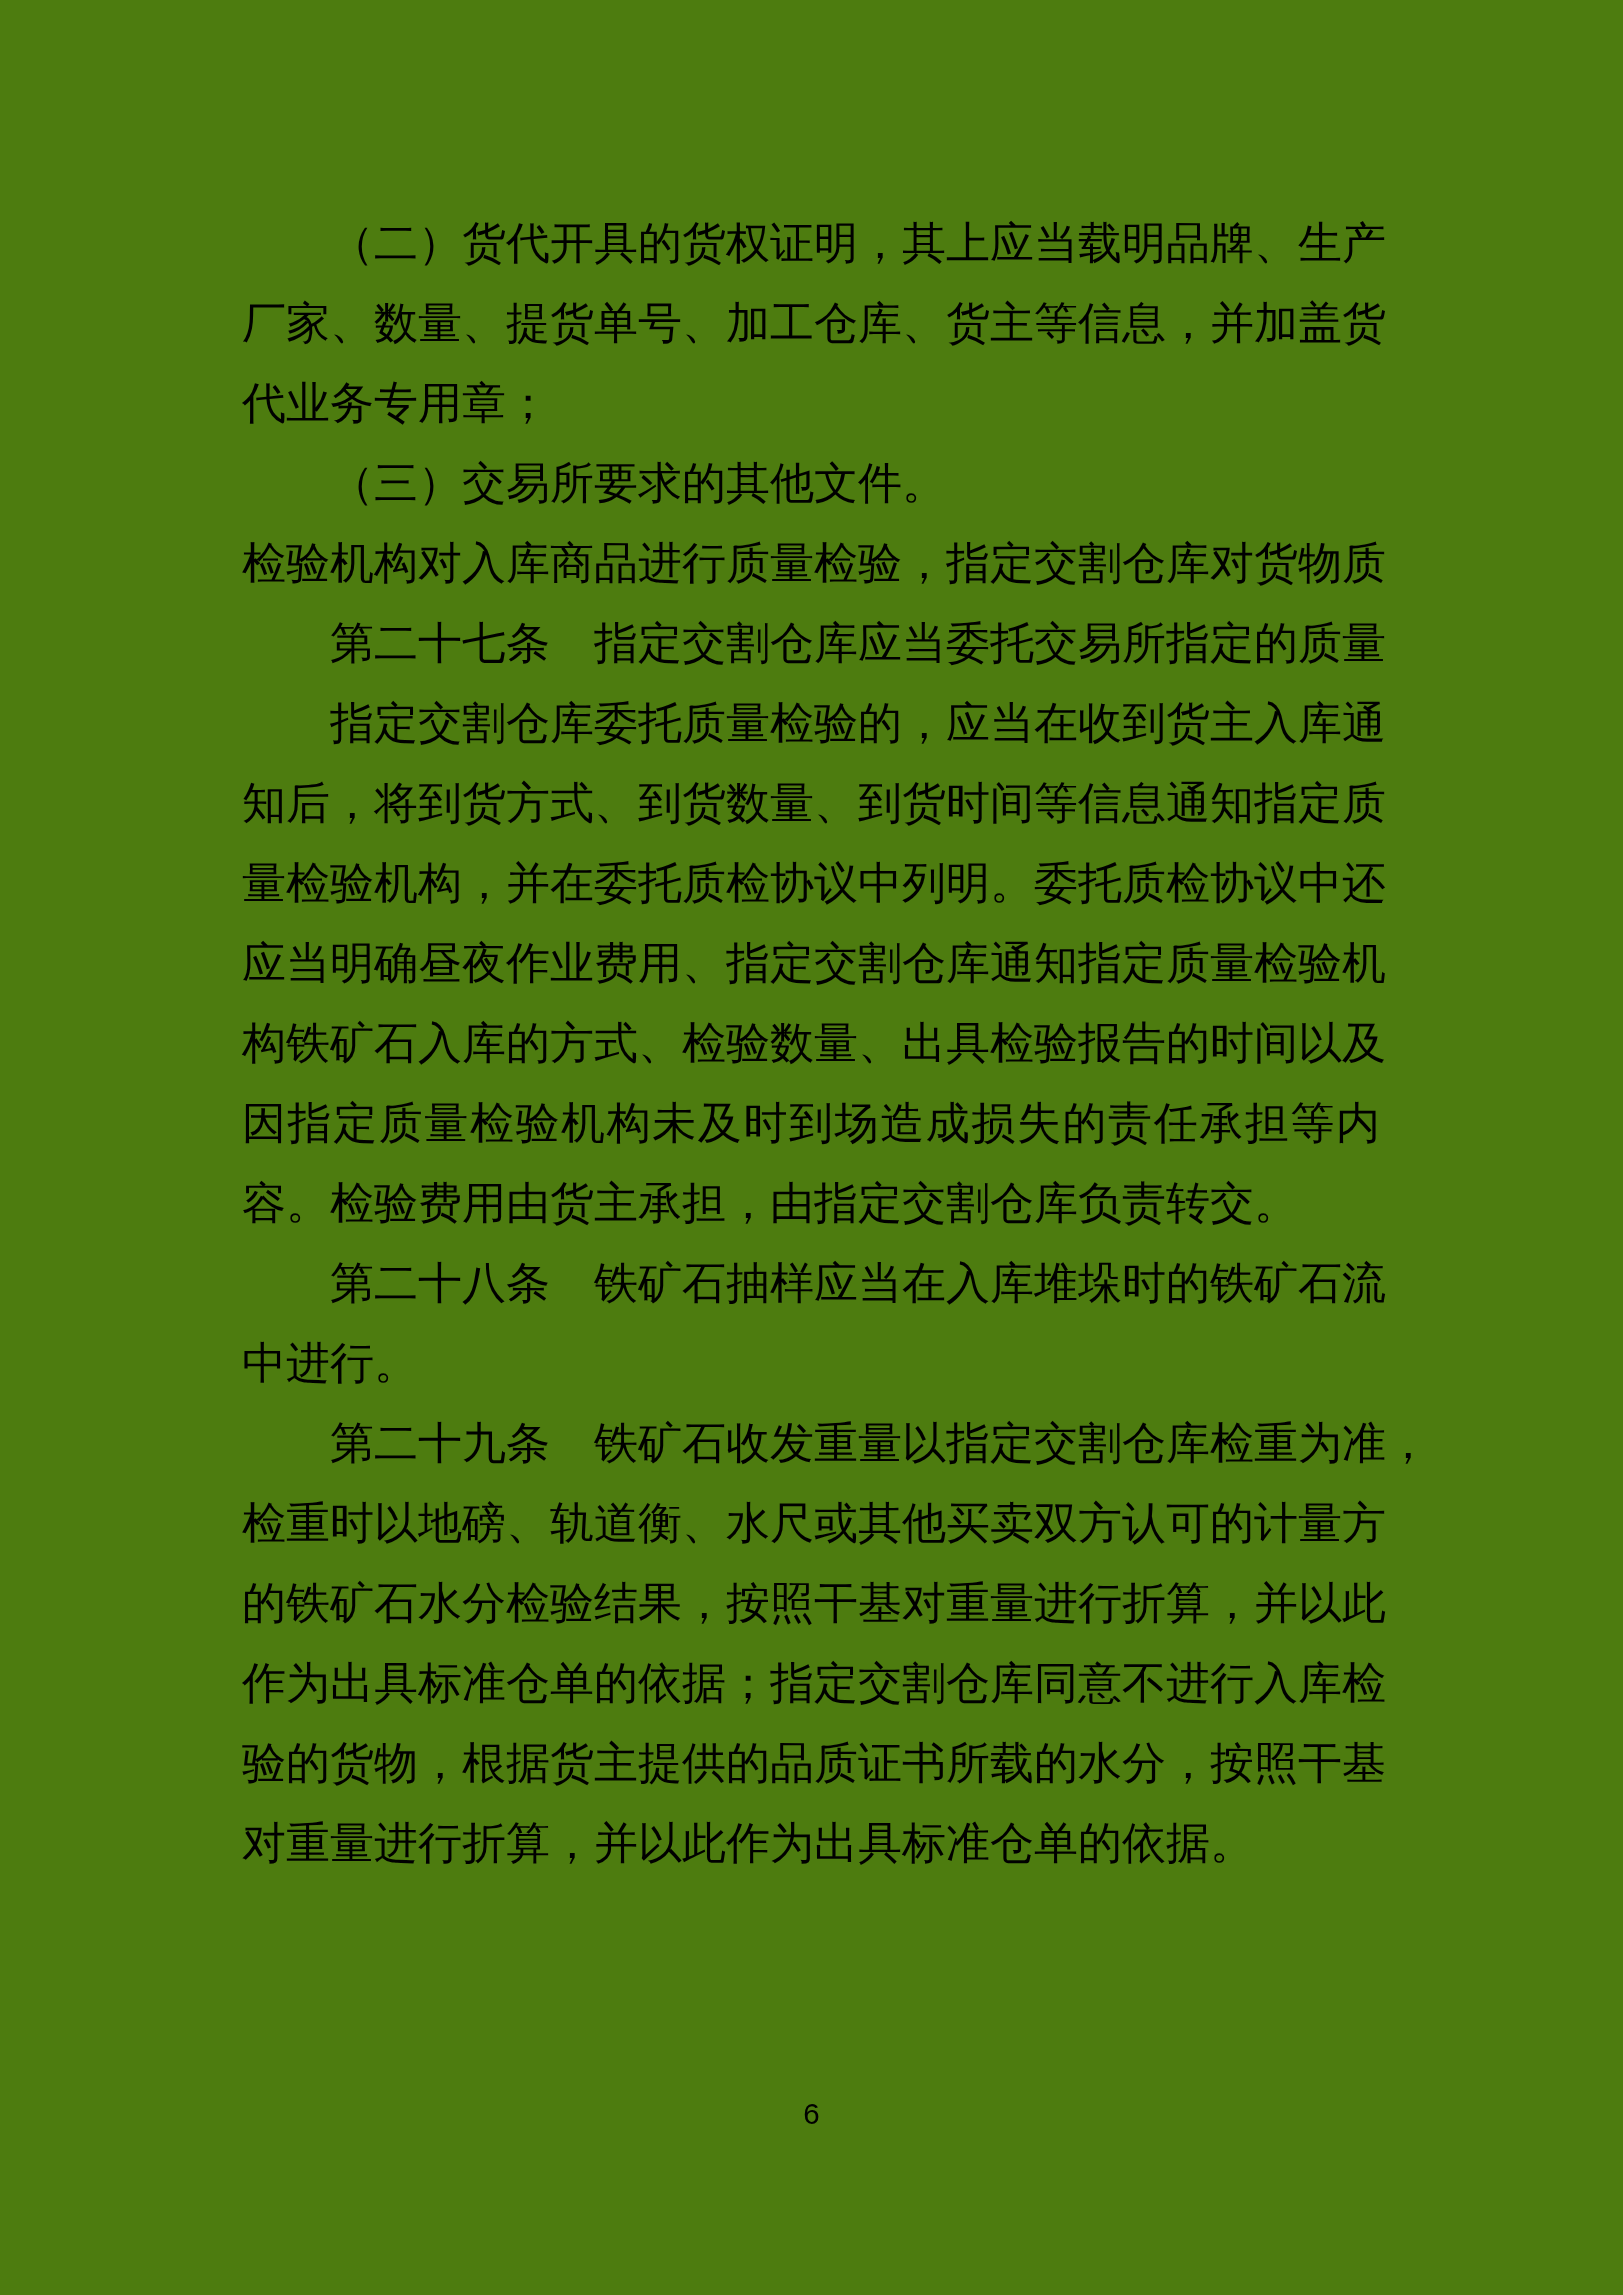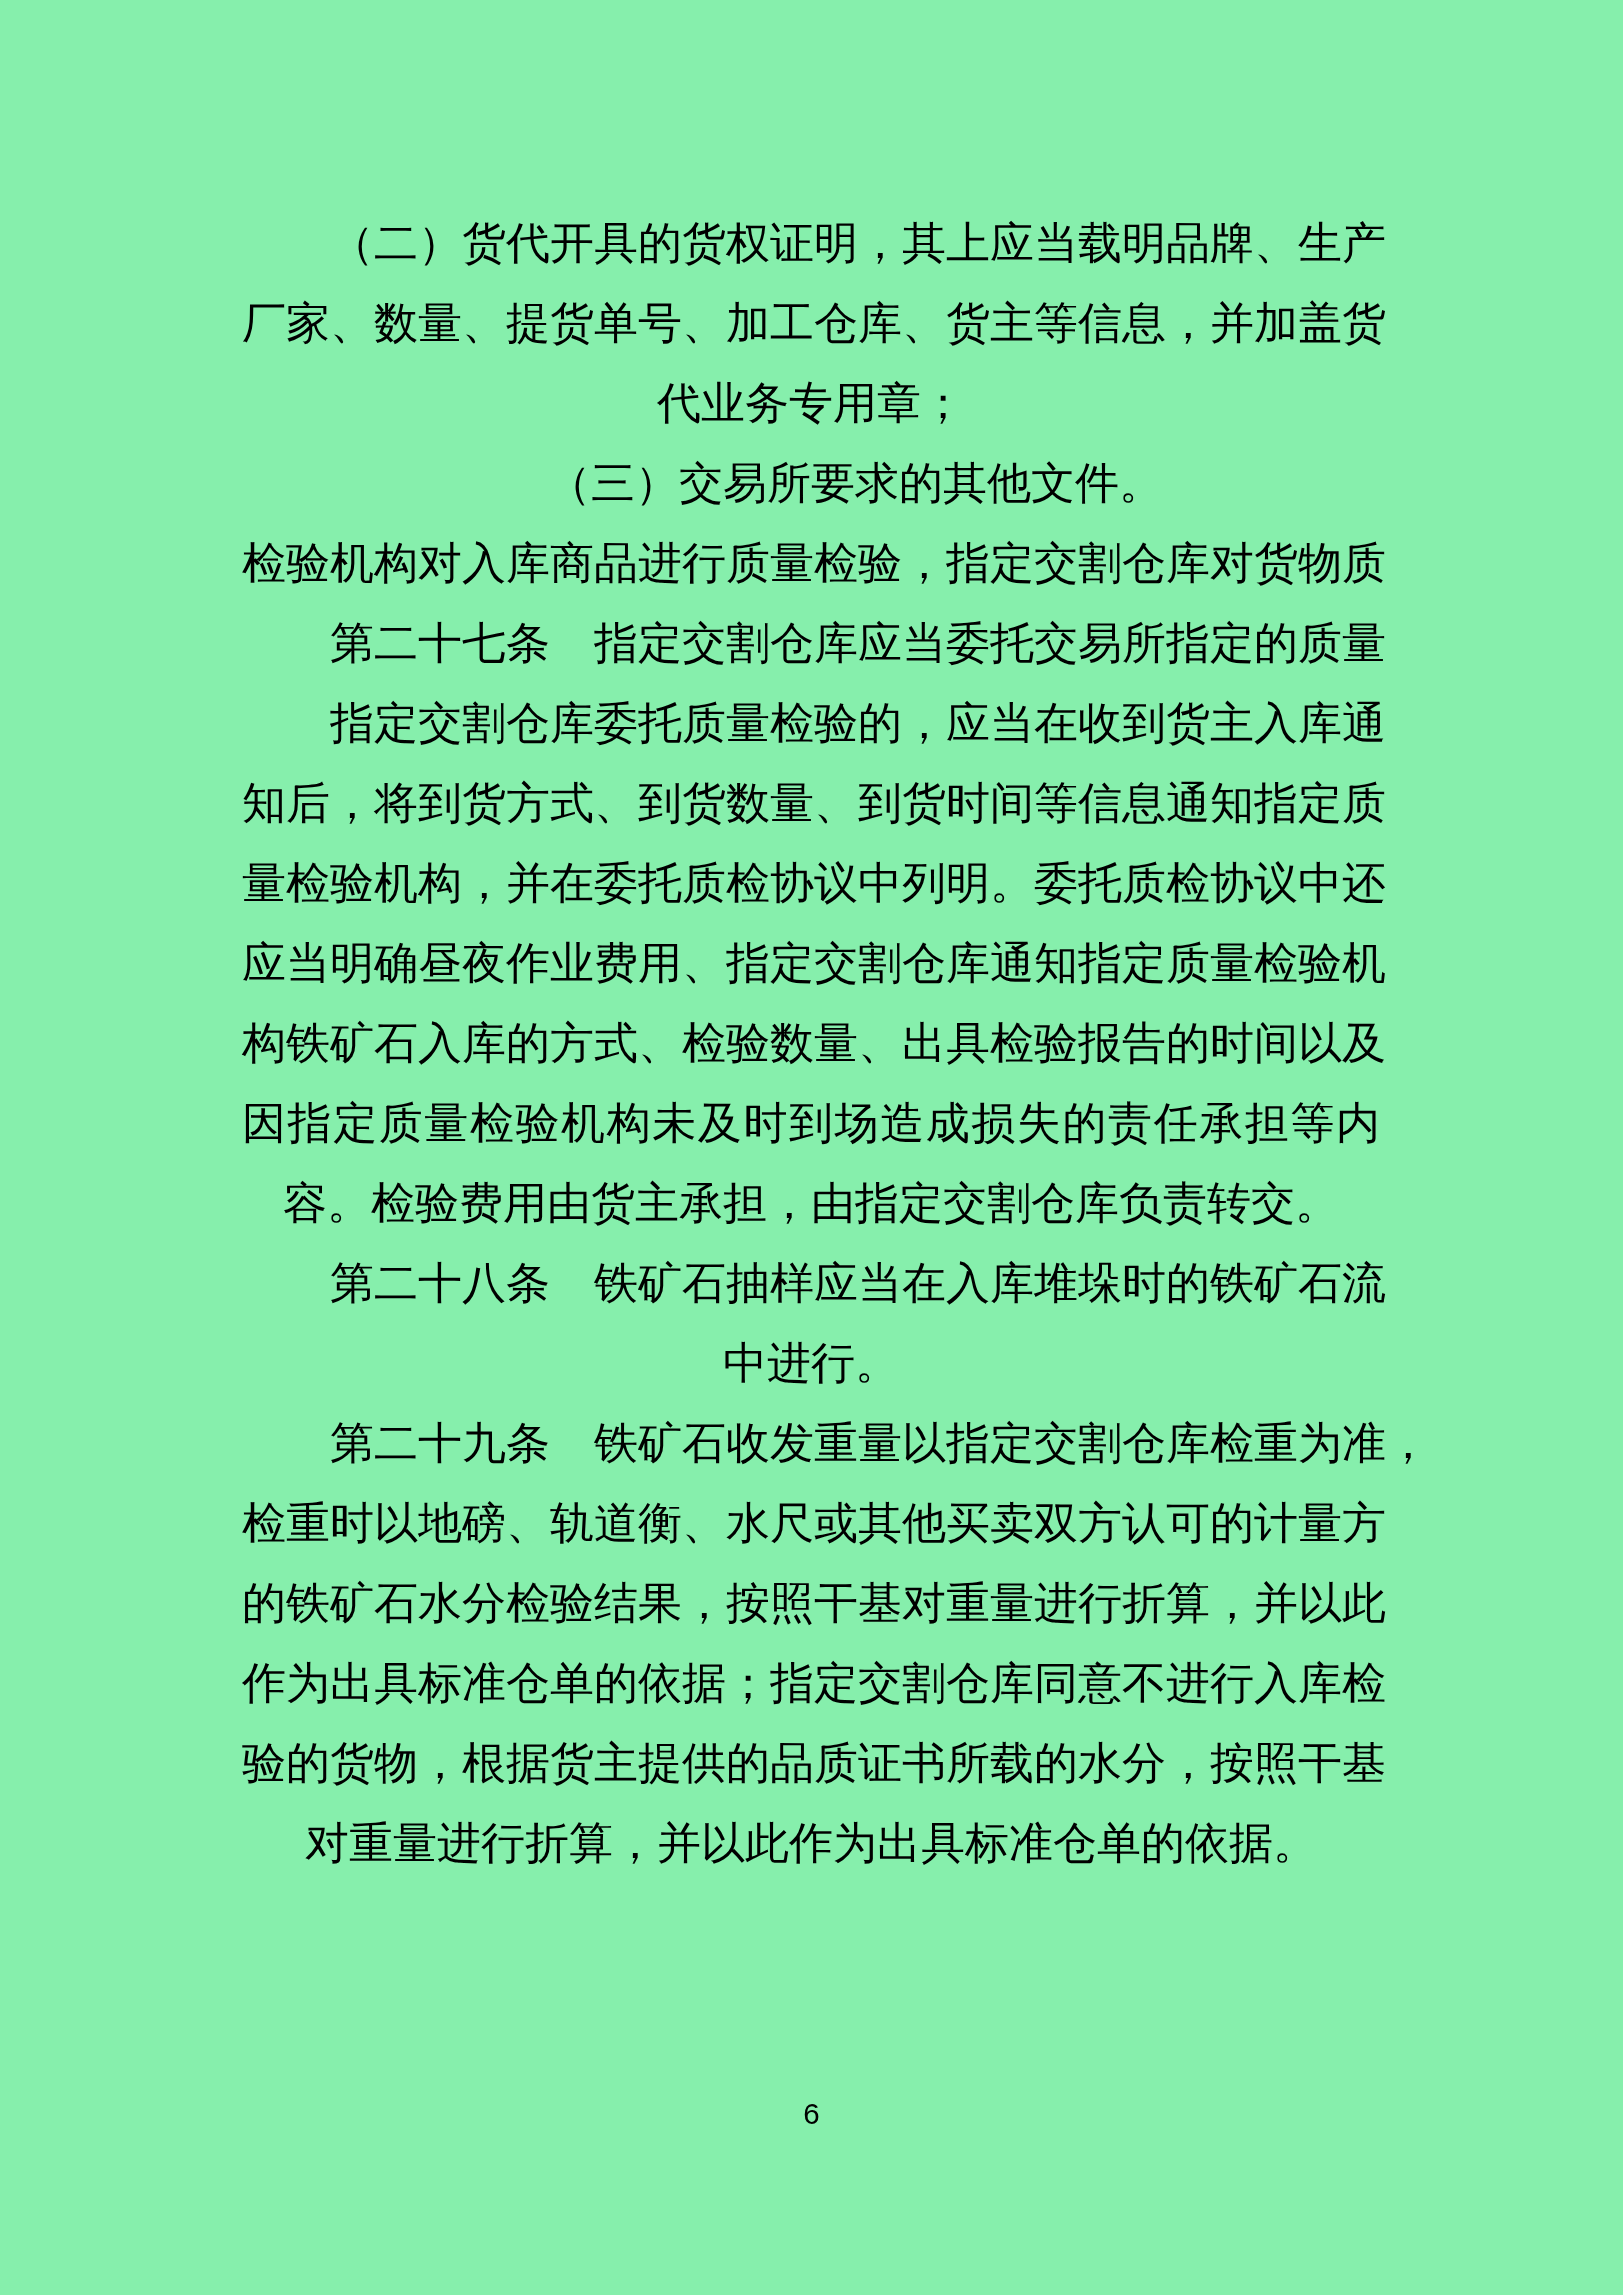--- a/index.html
+++ b/index.html
@@ -9,38 +9,38 @@
   }
   body {
     width: 1623px;
     height: 2295px;
     position: relative;
     overflow: hidden;
   }
   .page {
     position: absolute;
     inset: 0;
-    background: #86efac;
+    background: #4d7c0f;
   }
   .content {
     position: absolute;
     left: 242px;
     top: 204px;
     width: 1138px;
     color: #000000;
     font-family: "Liberation Serif", serif;
     font-weight: 400;
   }
   .line {
     font-size: 44px;
     line-height: 80px;
     height: 80px;
     white-space: nowrap;
     overflow: visible;
-    text-align: center;
+    text-align: left;
   }
   .line.indent {
     text-indent: 2em;
   }
   .line.j {
     text-align: justify;
     text-align-last: justify;
     text-justify: inter-character;
   }
   .page-number {

